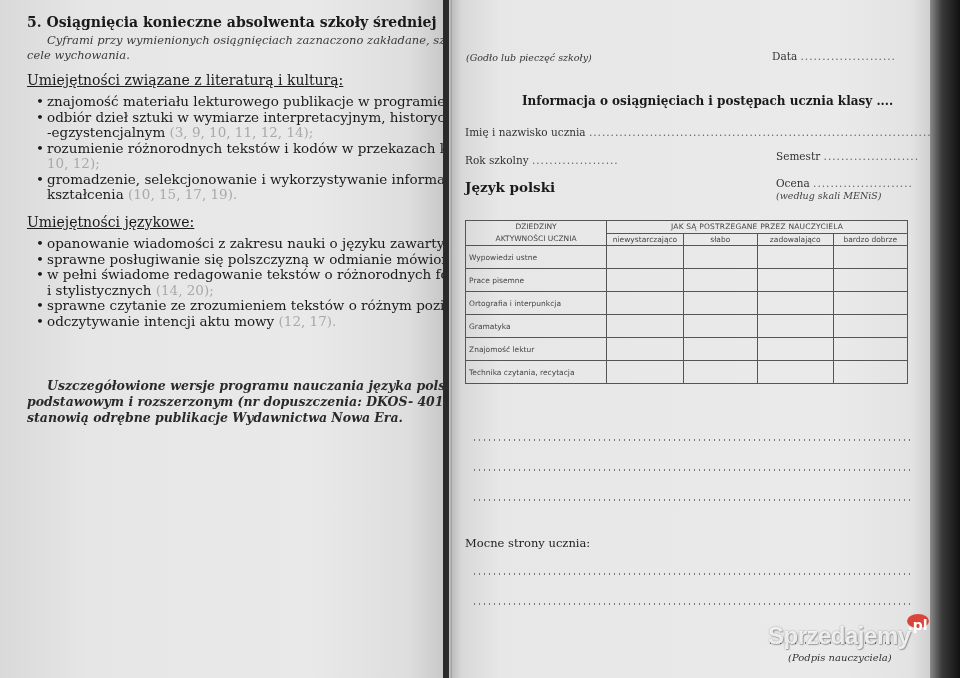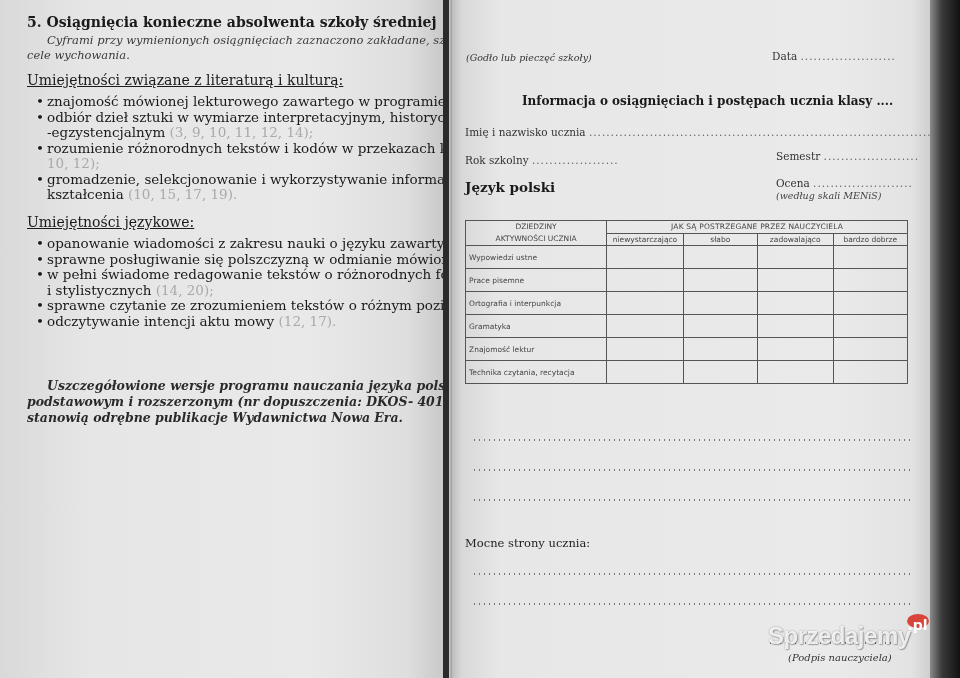--- a/index.html
+++ b/index.html
@@ -82,21 +82,21 @@
 
 <div class="page page-left">
   <div class="l-title">5. Osiągnięcia konieczne absolwenta szkoły średniej</div>
   <div class="l-intro">
     <span class="l1">Cyframi przy wymienionych osiągnięciach zaznaczono zakładane, szczególnie ważne</span>
     <span>cele wychowania.</span>
   </div>
 
   <div class="l-heading" style="top:72px;">Umiejętności związane z literaturą i kulturą:</div>
   <ul class="l-list" style="top:94px;">
-    <li><span>znajomość mówionej lekturowego zawartego w programie </span><span class="refs">(9, 10);</span></li>
+    <li><span>znajomość materiału lekturowego publikacje w programie </span><span class="refs">(9, 10);</span></li>
     <li><span>odbiór dzieł sztuki w wymiarze interpretacyjnym, historycznym i aksjologicznym</span><span class="cont"><span>-egzystencjalnym </span><span class="refs">(3, 9, 10, 11, 12, 14);</span></span></li>
     <li><span>rozumienie różnorodnych tekstów i kodów w przekazach kultury masowej</span><span class="cont"><span class="refs">10, 12);</span></span></li>
     <li><span>gromadzenie, selekcjonowanie i wykorzystywanie informacji w procesie</span><span class="cont"><span>kształcenia </span><span class="refs">(10, 15, 17, 19).</span></span></li>
   </ul>
 
   <div class="l-heading" style="top:214px;">Umiejętności językowe:</div>
   <ul class="l-list" style="top:236px;">
     <li><span>opanowanie wiadomości z zakresu nauki o języku zawartych w programie</span></li>
     <li><span>sprawne posługiwanie się polszczyzną w odmianie mówionej i pisanej</span></li>
     <li><span>w pełni świadome redagowanie tekstów o różnorodnych formach gatunkowych</span><span class="cont"><span>i stylistycznych </span><span class="refs">(14, 20);</span></span></li>

